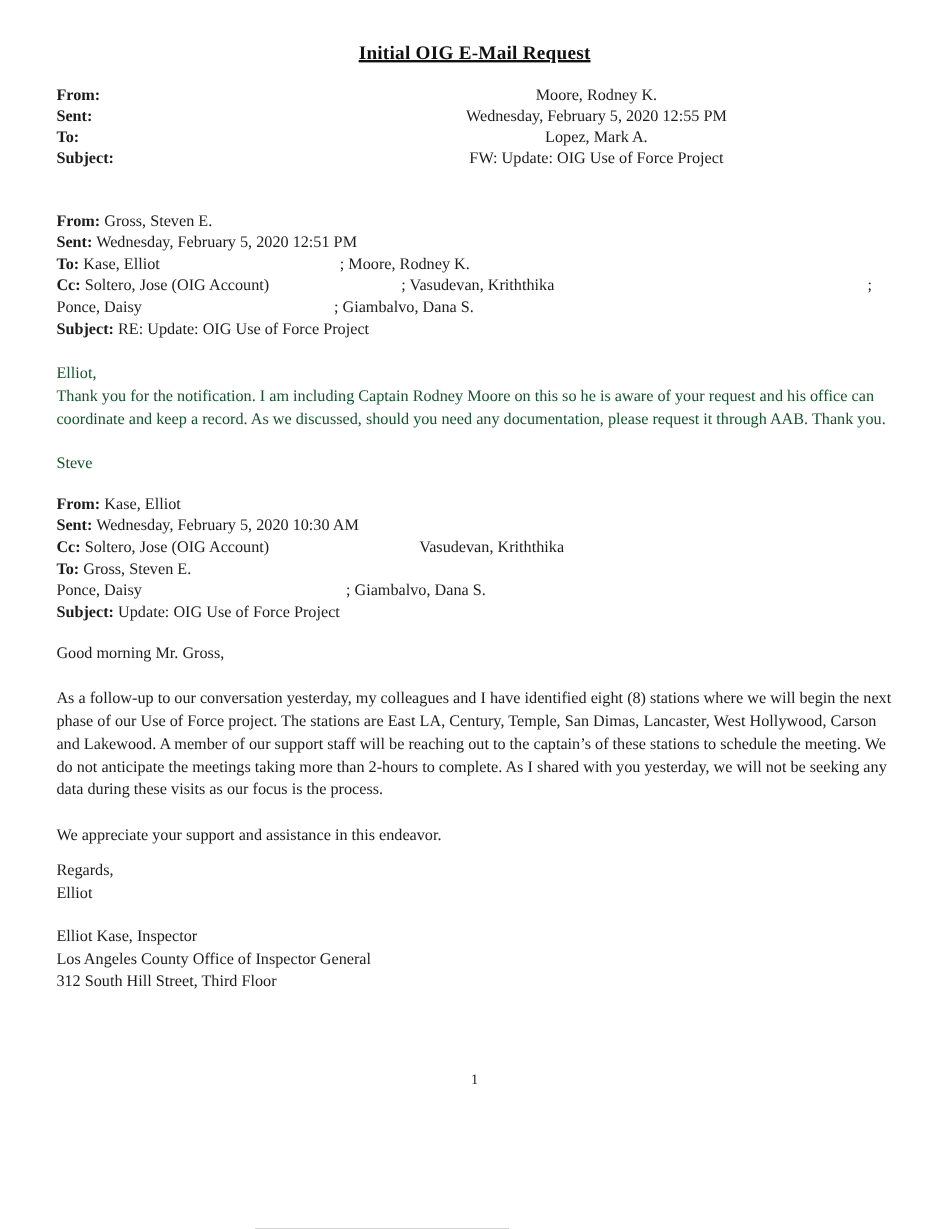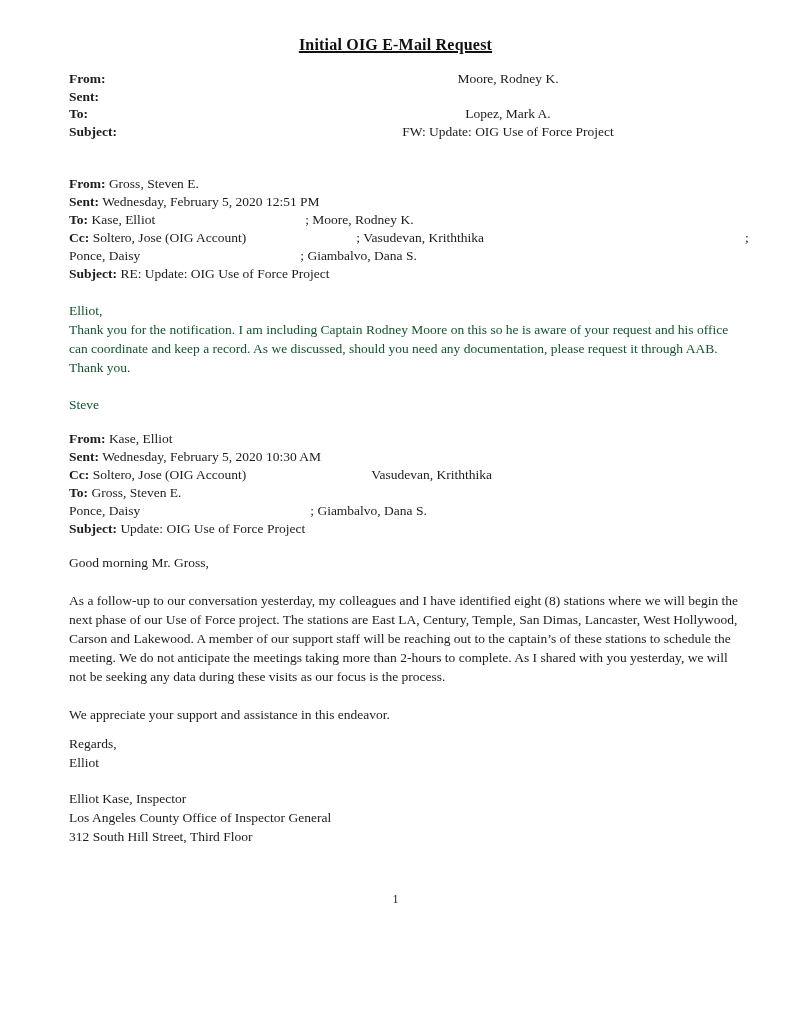--- a/index.html
+++ b/index.html
@@ -8,21 +8,20 @@
     width: 791px;
     height: 1024px;
     margin: 0 auto;
     background: #ffffff;
     font-family: Liberation Serif, serif;
     color: #1c1c1c;
     overflow: hidden;
   }
   .content {
     padding: 0 44px 0 47px;
-    margin-left: 22px;
   }
   .title {
     margin: 0;
     padding-top: 36px;
     text-align: center;
     font-size: 16px;
     font-weight: 700;
     text-decoration: underline;
     text-decoration-thickness: 2px;
     letter-spacing: 0.2px;
@@ -81,20 +80,21 @@
 
   <div class="content">
 
     <div class="fwd-header">
       <div class="hdr-row">
         <span class="hdr-label">From:</span>
         <span class="hdr-value">Moore, Rodney K.</span>
       </div>
       <div class="hdr-row">
         <span class="hdr-label">Sent:</span>
+        <span class="hdr-value">Wednesday, February 5, 2020 12:55 PM</span>
       </div>
       <div class="hdr-row">
         <span class="hdr-label">To:</span>
         <span class="hdr-value">Lopez, Mark A.</span>
       </div>
       <div class="hdr-row">
         <span class="hdr-label">Subject:</span>
         <span class="hdr-value">FW: Update: OIG Use of Force Project</span>
       </div>
     </div>

